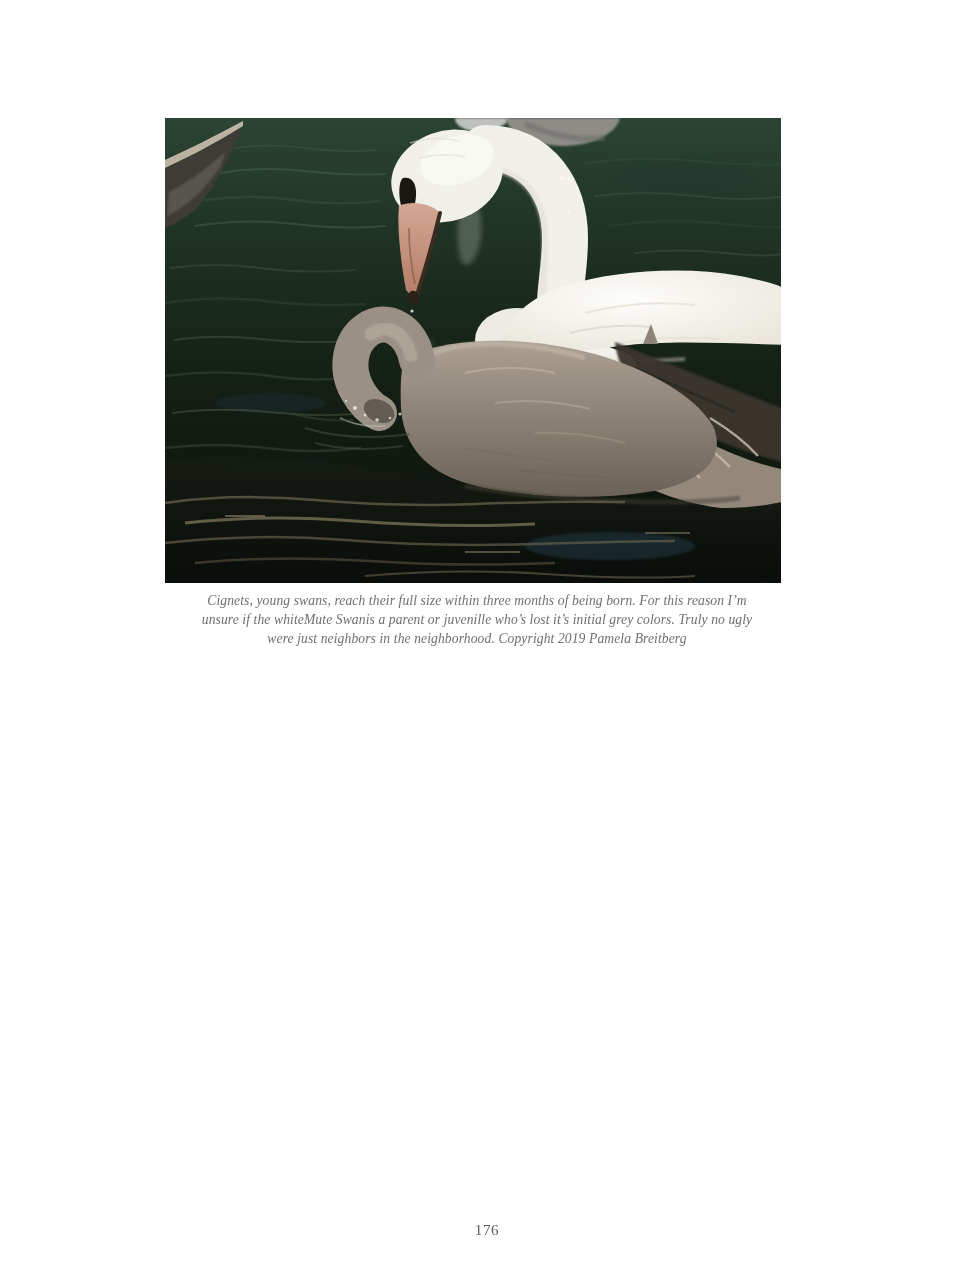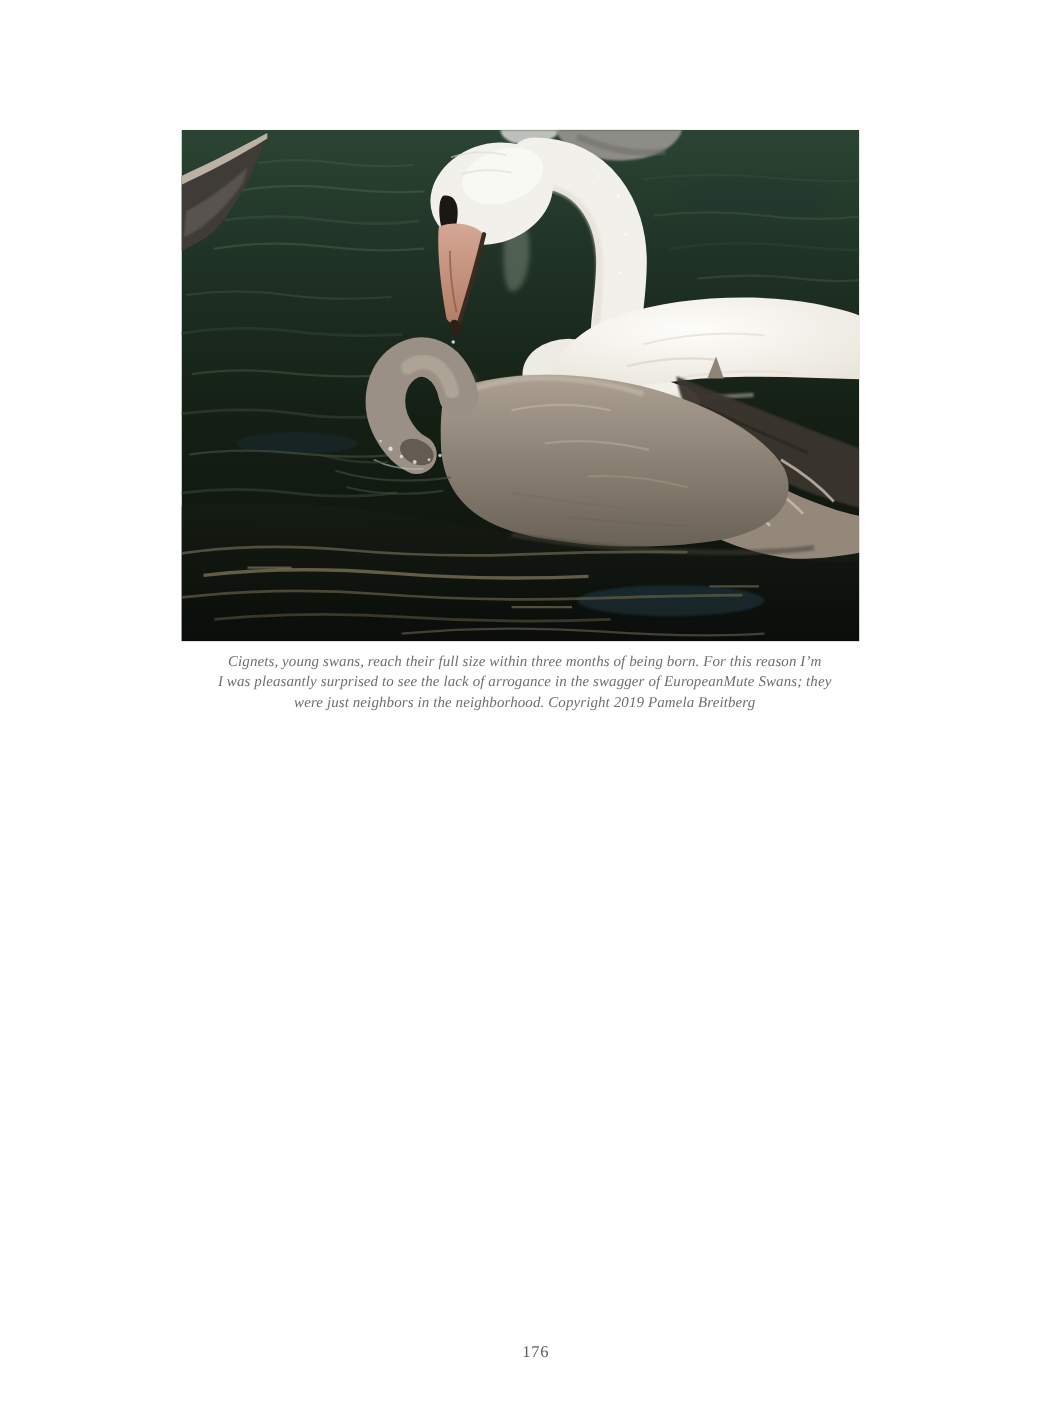--- a/index.html
+++ b/index.html
@@ -169,19 +169,19 @@
         <path d="M 200,458 q 90,-8 180,-2 t 150,2" stroke="#6b644c" stroke-width="2" fill="none" opacity="0.6"></path>
         <path d="M 60,398 h 40" stroke="#8d8466" stroke-width="2" fill="none" opacity="0.6"></path>
         <path d="M 300,434 h 55" stroke="#8d8466" stroke-width="2" fill="none" opacity="0.55"></path>
         <path d="M 480,415 h 45" stroke="#847c5e" stroke-width="2" fill="none" opacity="0.55"></path>
       </g>
     </svg>
   </figure>
 
   <div class="caption">
     <div class="cap-line">Cignets, young swans, reach their full size within three months of being born. For this reason I’m</div>
-    <div class="cap-line">I was pleasantly surprised to see the lack of arrogance in the swagger of EuropeanMute Swans; they</div>
+    <div class="cap-line">unsure if the whiteMute Swanis a parent or juvenille who’s lost it’s initial grey colors. Truly no ugly</div>
     <div class="cap-line">were just neighbors in the neighborhood. Copyright 2019 Pamela Breitberg</div>
   </div>
 
   <div class="page-number">176</div>
 
 </div>
 
 </body></html>

